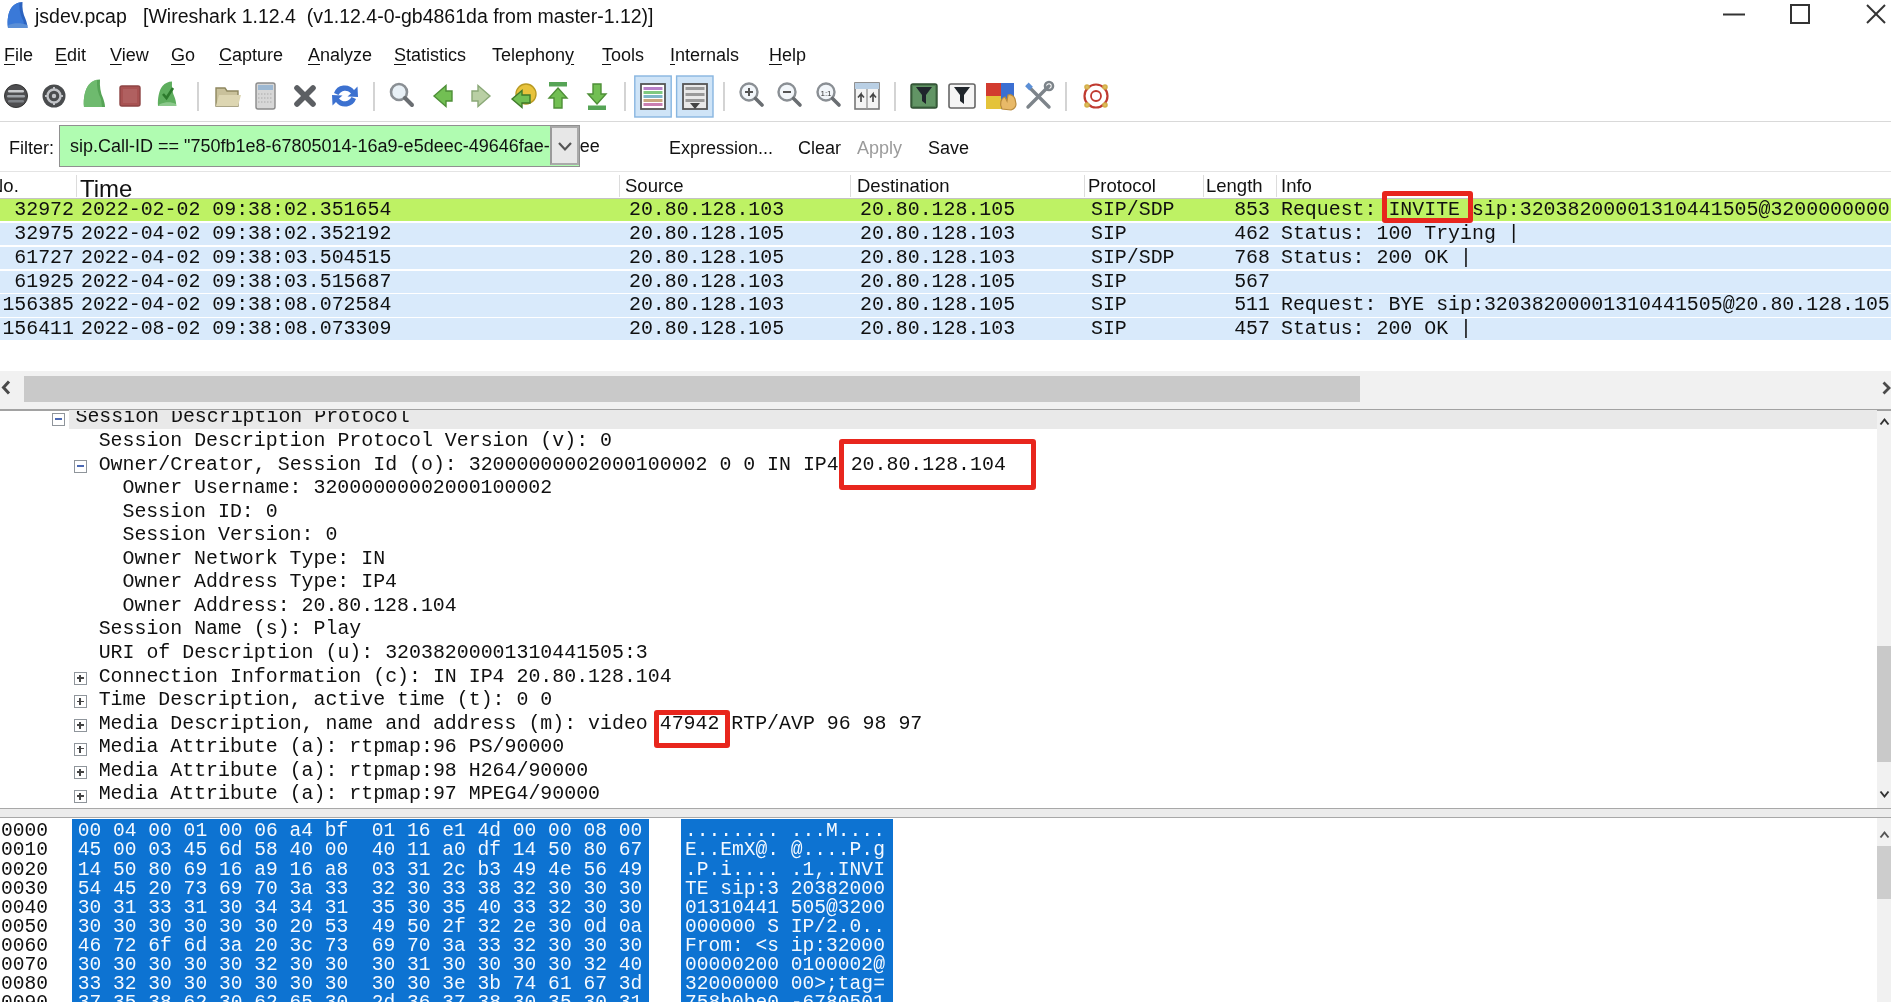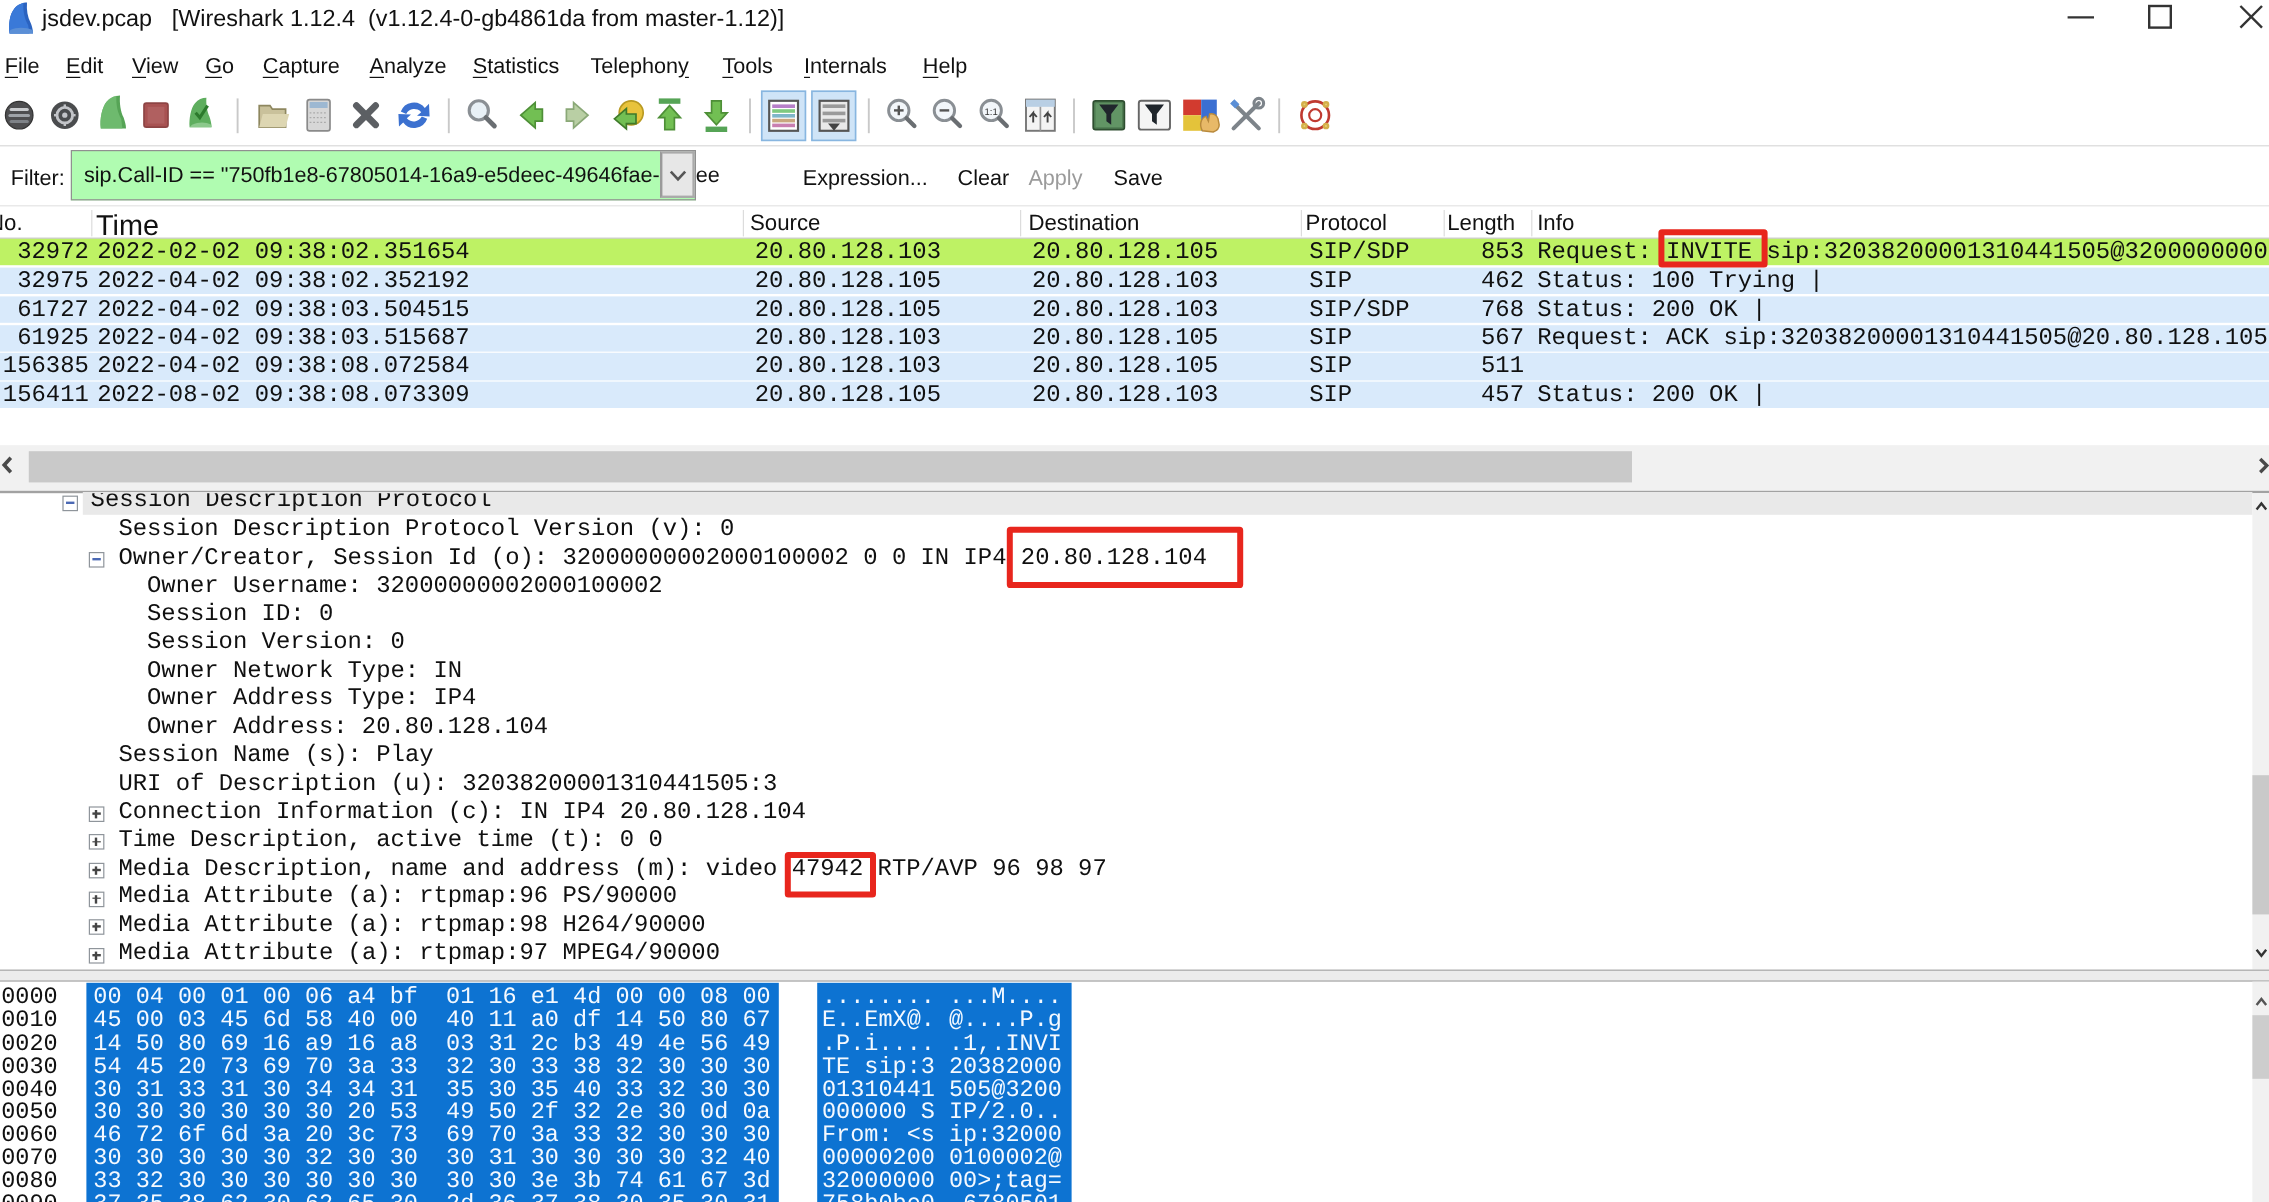--- a/index.html
+++ b/index.html
@@ -244,24 +244,24 @@
   <div class="row" style="top:199px;background:#bef264">
     <span class="no">32972</span><span class="tm">2022-02-02 09:38:02.351654</span><span class="sr">20.80.128.103</span><span class="ds">20.80.128.105</span><span class="pr">SIP/SDP</span><span class="ln">853</span><span class="in">Request: INVITE sip:32038200001310441505@3200000000</span>
   </div>
   <div class="row" style="top:222.8px">
     <span class="no">32975</span><span class="tm">2022-04-02 09:38:02.352192</span><span class="sr">20.80.128.105</span><span class="ds">20.80.128.103</span><span class="pr">SIP</span><span class="ln">462</span><span class="in">Status: 100 Trying |</span>
   </div>
   <div class="row" style="top:246.7px">
     <span class="no">61727</span><span class="tm">2022-04-02 09:38:03.504515</span><span class="sr">20.80.128.105</span><span class="ds">20.80.128.103</span><span class="pr">SIP/SDP</span><span class="ln">768</span><span class="in">Status: 200 OK |</span>
   </div>
   <div class="row" style="top:270.5px">
-    <span class="no">61925</span><span class="tm">2022-04-02 09:38:03.515687</span><span class="sr">20.80.128.103</span><span class="ds">20.80.128.105</span><span class="pr">SIP</span><span class="ln">567</span><span class="in">Request: ACK sip:32038200001310441505@20.80.128.105</span>
+    <span class="no">61925</span><span class="tm">2022-04-02 09:38:03.515687</span><span class="sr">20.80.128.103</span><span class="ds">20.80.128.105</span><span class="pr">SIP</span><span class="ln">567</span>
   </div>
   <div class="row" style="top:294.3px">
-    <span class="no">156385</span><span class="tm">2022-04-02 09:38:08.072584</span><span class="sr">20.80.128.103</span><span class="ds">20.80.128.105</span><span class="pr">SIP</span><span class="ln">511</span>
+    <span class="no">156385</span><span class="tm">2022-04-02 09:38:08.072584</span><span class="sr">20.80.128.103</span><span class="ds">20.80.128.105</span><span class="pr">SIP</span><span class="ln">511</span><span class="in">Request: BYE sip:32038200001310441505@20.80.128.105</span>
   </div>
   <div class="row" style="top:318.2px">
     <span class="no">156411</span><span class="tm">2022-08-02 09:38:08.073309</span><span class="sr">20.80.128.105</span><span class="ds">20.80.128.103</span><span class="pr">SIP</span><span class="ln">457</span><span class="in">Status: 200 OK |</span>
   </div>
 </div>
 
 <div class="abs" style="left:0;top:371px;width:1891px;height:38px;background:#f1f1f1"></div>
 <svg class="abs" style="left:1px;top:380px" width="10" height="15" viewBox="0 0 10 15">
     <path d="M8 1.5 L2.5 7.5 L8 13.5" fill="none" stroke="#4a4a4a" stroke-width="3"></path>
   </svg>

